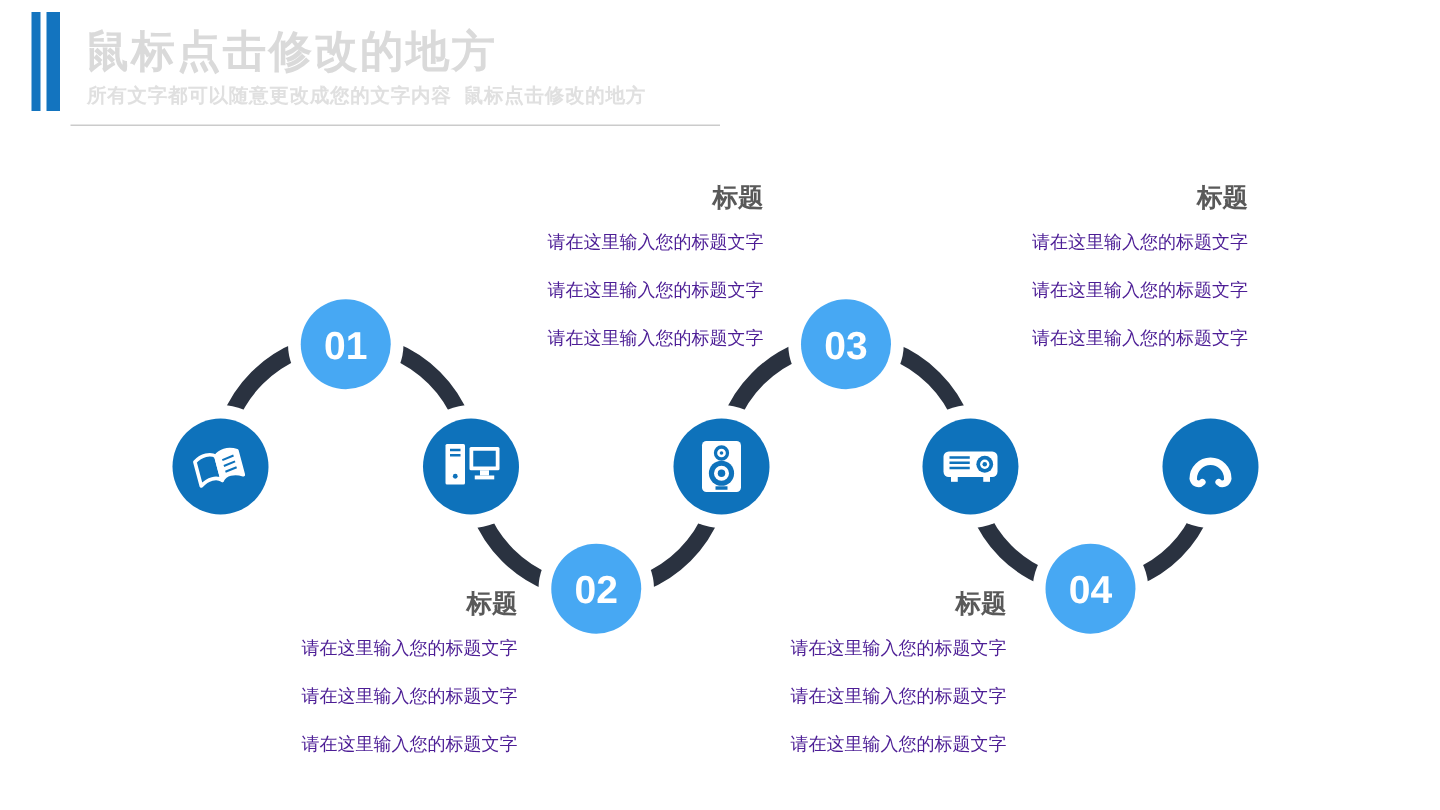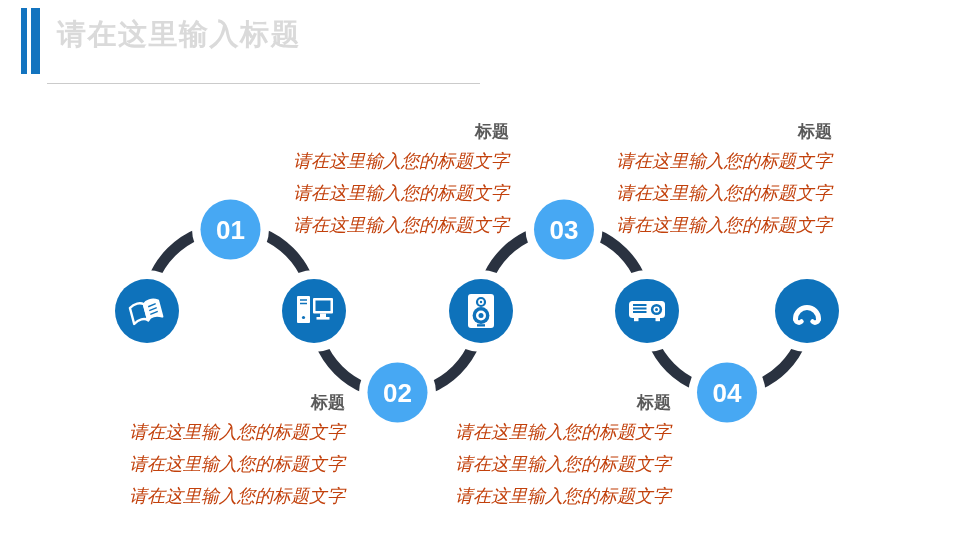--- a/index.html
+++ b/index.html
@@ -18,40 +18,41 @@
   .ghost-subtitle {
     position:absolute; left:58px; top:55px; font-size:13px; font-weight:bold;
     color:#E0E0E0; letter-spacing:0.5px; white-space:pre;
   }
   .header-divider {
     position:absolute; left:47px; top:83px; width:433px; height:1px; background:#CBCBCB;
   }
   
   .tblock { position:absolute; width:220px; text-align:right; }
   .tblock .tb-title { margin:0 0 13px 0; font-size:17px; font-weight:bold; color:#595959; line-height:20px; }
-  .tblock .tb-line  { margin:0 0 19px 0; font-size:18px; color:#c2410c; line-height:13px;font-style:italic; }
+  .tblock .tb-line  { margin:0 0 19px 0; font-size:12px; color:#4c1d95; line-height:13px; }
   .tblock.tb-top-left     { left:289px; top:122px; }
   .tblock.tb-top-right    { left:612px; top:122px; }
   .tblock.tb-bottom-left  { left:125px; top:393px; }
   .tblock.tb-bottom-mid   { left:451px; top:393px; }
   
   .wave-svg { position:absolute; left:0; top:0; width:960px; height:540px; }
   .step-number {
     fill:#ffffff; font-family:"Liberation Sans","DejaVu Sans",sans-serif;
     font-size:26px; font-weight:bold; text-anchor:middle;
   }
 </style>
 </head>
 <body>
 
 <div class="slide">
 
   <div class="accent-bar thin"></div>
   <div class="accent-bar thick"></div>
-  <div class="ghost-title">请在这里输入标题</div>
+  <div class="ghost-title">鼠标点击修改的地方</div>
+  <div class="ghost-subtitle">所有文字都可以随意更改成您的文字内容  鼠标点击修改的地方</div>
   <div class="header-divider"></div>
 
   <div class="tblock tb-top-left">
     <h3 class="tb-title">标题</h3>
     <p class="tb-line">请在这里输入您的标题文字</p>
     <p class="tb-line">请在这里输入您的标题文字</p>
     <p class="tb-line">请在这里输入您的标题文字</p>
   </div>
   <div class="tblock tb-top-right">
     <h3 class="tb-title">标题</h3>

